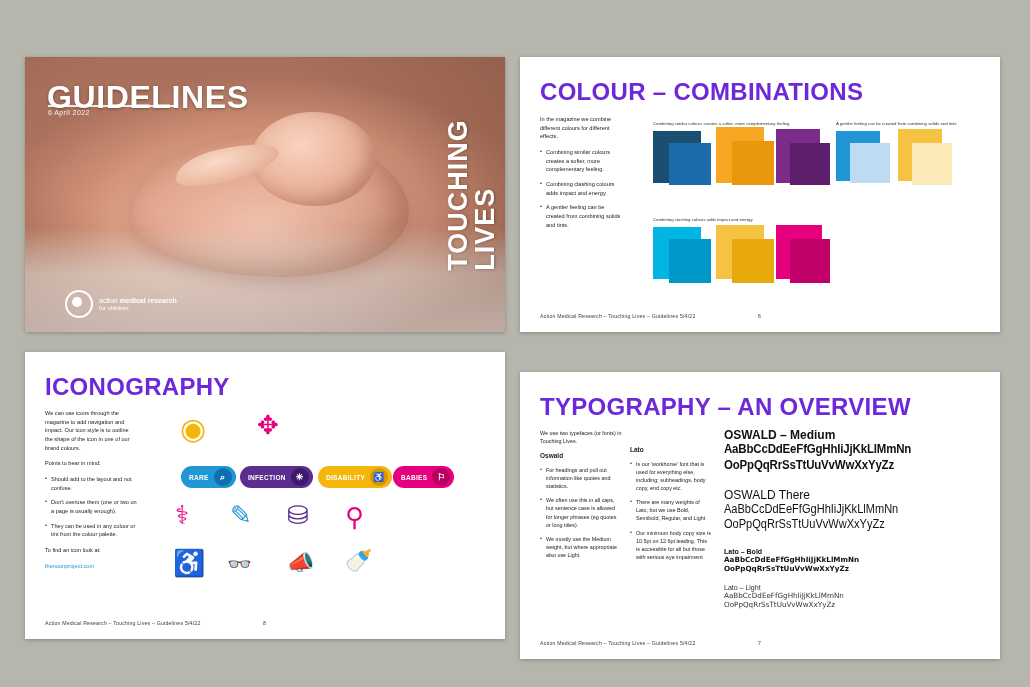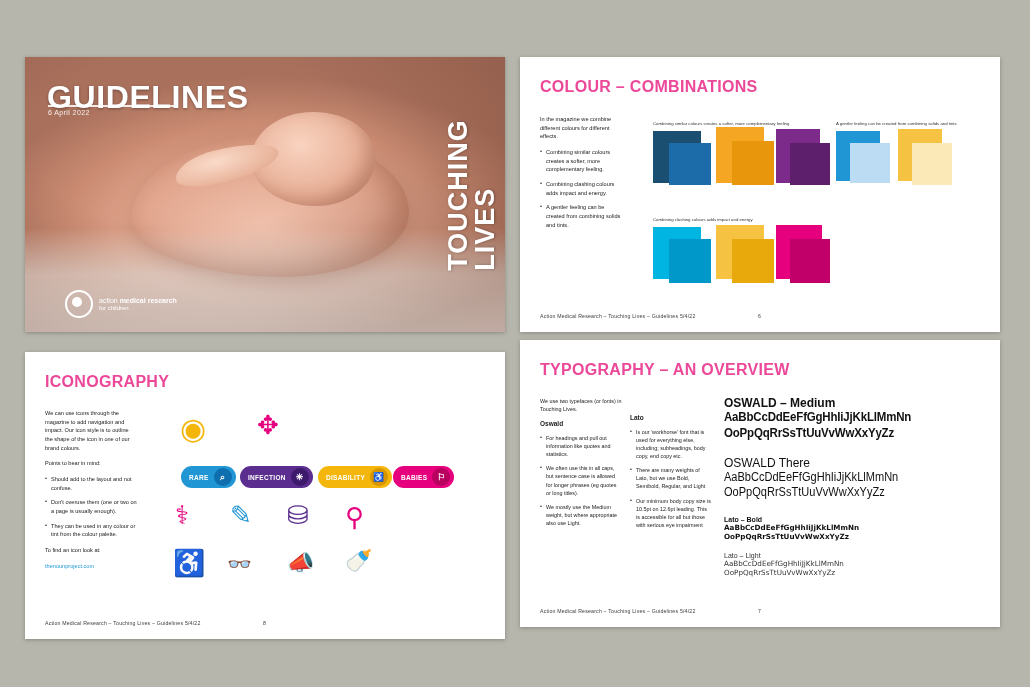--- a/index.html
+++ b/index.html
@@ -20,21 +20,21 @@
   
   .slide {
     position: absolute;
     background: #ffffff;
     box-shadow: 0 1px 4px rgba(0,0,0,0.25);
     overflow: hidden;
   }
   #slide-cover   { left: 25px;  top: 57px;  width: 480px; height: 275px; }
   #slide-colour  { left: 520px; top: 57px;  width: 480px; height: 275px; }
   #slide-icon    { left: 25px;  top: 352px; width: 480px; height: 287px; }
-  #slide-typo    { left: 520px; top: 340px; width: 480px; height: 287px; }
+  #slide-typo    { left: 520px; top: 372px; width: 480px; height: 287px; }
 
   
   .cover-photo {
     position: absolute; inset: 0;
     background:
       radial-gradient(ellipse 60% 55% at 50% 62%, #f0c2ae 0%, #e3a78f 42%, #c98a71 70%, #a9705c 100%),
       linear-gradient(160deg, #cfa48f 0%, #b07f6b 100%);
   }
   .cover-photo:before {
     
@@ -127,22 +127,22 @@
   }
   .cover-logo .ltext { color: #fff; line-height: 1.15; }
   .cover-logo .l1 { font-size: 7px; }
   .cover-logo .l1 b { font-weight: bold; }
   .cover-logo .l2 { font-size: 6px; }
 
   
   .slide-heading {
     position: absolute;
     left: 20px; top: 21px;
-    color: #ec4899;
-    font-size: 16px;
+    color: #6d28d9;
+    font-size: 24px;
     font-weight: bold;
     letter-spacing: 0.3px;
   }
   .footer-left {
     position: absolute; left: 20px; bottom: 13px;
     font-size: 5.2px; color: #3b3b3b; letter-spacing: 0.2px;
   }
   .footer-page {
     position: absolute; bottom: 13px;
     font-size: 5.2px; color: #3b3b3b;

